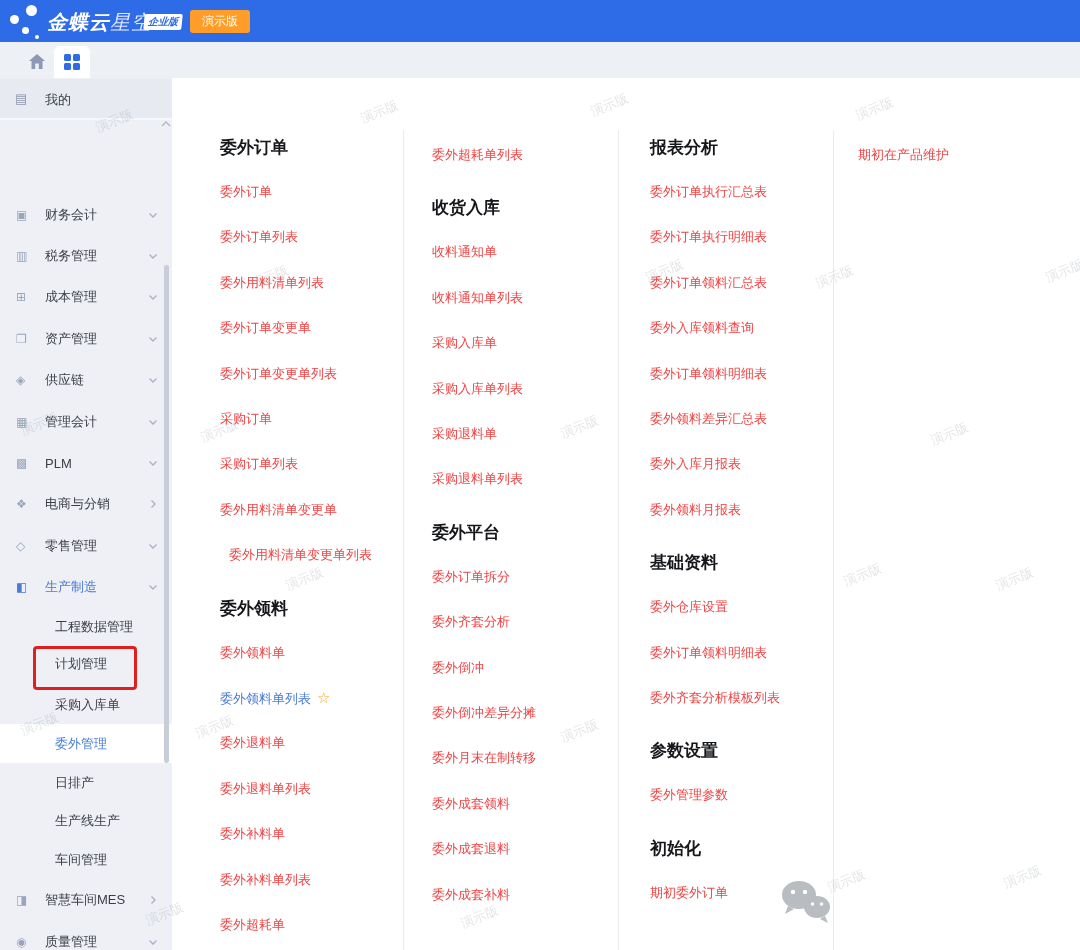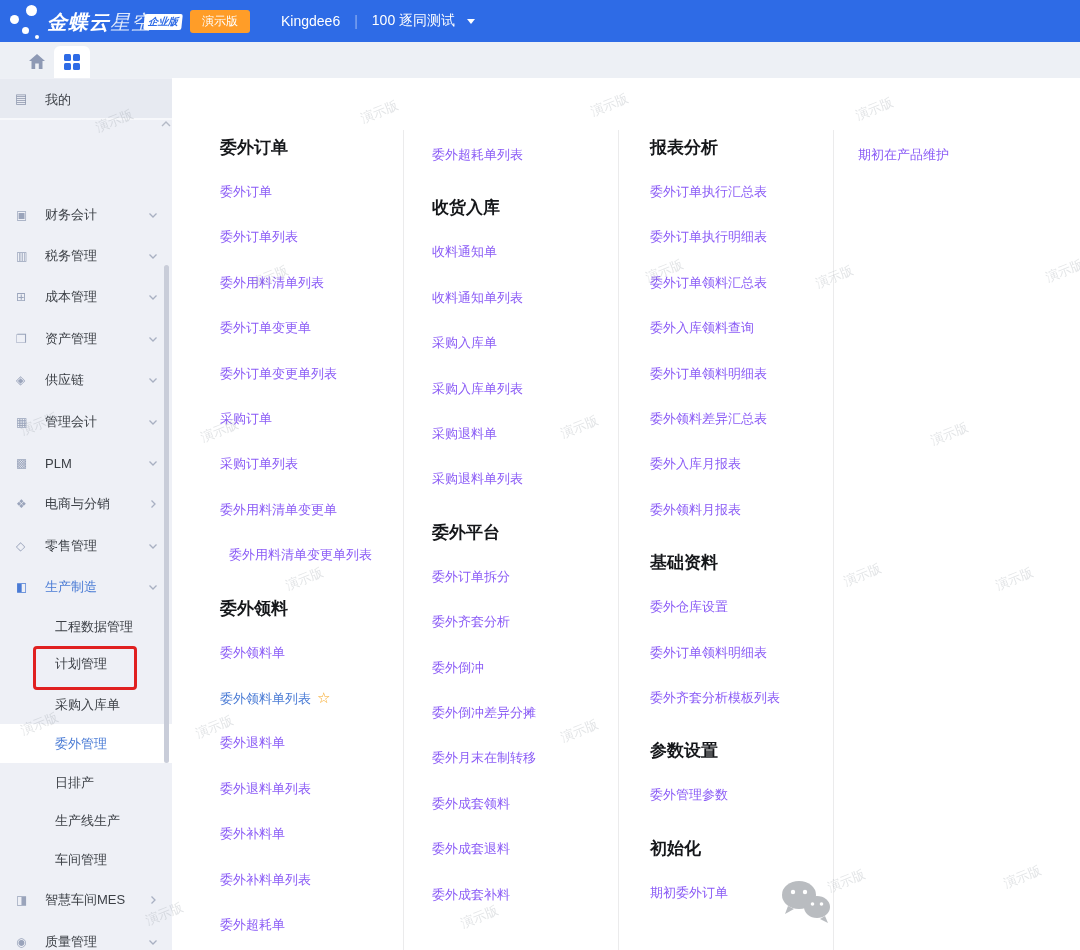--- a/index.html
+++ b/index.html
@@ -43,21 +43,21 @@
   .side-sub .lbl{left:55px;}
   .side-sub.selected{background:#ffffff;}
   .side-sub.selected .lbl{color:#4a7bd5;}
   .annotation-box{position:absolute;left:33px;top:646px;width:98px;height:38px;border:3px solid #e02020;border-radius:4px;z-index:9;pointer-events:none;}
   .side-scroll-thumb{position:absolute;left:164px;top:187px;width:5px;height:498px;background:#c9cdd9;border-radius:3px;}
   .side-scroll-up{position:absolute;left:160px;top:42px;}
   
   .content{position:absolute;left:172px;top:78px;width:908px;height:872px;background:#fff;z-index:2;}
   .col-divider{position:absolute;top:52px;width:1px;height:820px;background:#ebebec;}
   .menu-header{position:absolute;font-size:17px;font-weight:700;color:#15171a;white-space:nowrap;line-height:22px;}
-  .menu-item{position:absolute;font-size:13px;color:#8b5cf6;white-space:nowrap;line-height:20px;cursor:pointer;}
+  .menu-item{position:absolute;font-size:13px;color:#ef4444;white-space:nowrap;line-height:20px;cursor:pointer;}
   .menu-item.hl{color:#4a7bd5;}
   .menu-item .star{color:#f6a623;font-size:15px;margin-left:6px;}
   
   .wm{position:absolute;font-size:13px;color:rgba(125,130,140,.22);transform:rotate(-22deg);white-space:nowrap;z-index:3;pointer-events:none;}
   
   .wechat-badge{position:absolute;left:778px;top:878px;display:flex;align-items:center;z-index:10;}
   .wechat-badge .txt{font-size:28px;color:#b0b3b6;margin-left:12px;letter-spacing:3px;white-space:nowrap;}
 </style>
 </head>
 <body>
@@ -65,26 +65,20 @@
 <div class="app-header">
   <div class="logo-dots">
     <i class="d1"></i>
       <i class="d2"></i>
       <i class="d3"></i>
       <i class="d4"></i>
   </div>
   <div class="logo-text"><b>金蝶云</b><span class="lite">星空</span></div>
   <div class="edition-badge">企业版</div>
   <div class="demo-badge">演示版</div>
-  <div class="account-group">
-    <span>Kingdee6</span>
-    <span class="account-sep">|</span>
-    <span>100 逐同测试</span>
-    <span class="org-caret"></span>
-  </div>
 </div>
 
 <div class="tabbar">
   <div class="home-tab">
     <svg width="18" height="17" viewBox="0 0 18 17">
       <path d="M9 1 L17 8 L14.5 8 L14.5 16 L10.8 16 L10.8 10.5 L7.2 10.5 L7.2 16 L3.5 16 L3.5 8 L1 8 Z" fill="#8d99b4"></path>
     </svg>
   </div>
   <div class="apps-tab">
     <span class="grid-icon">

